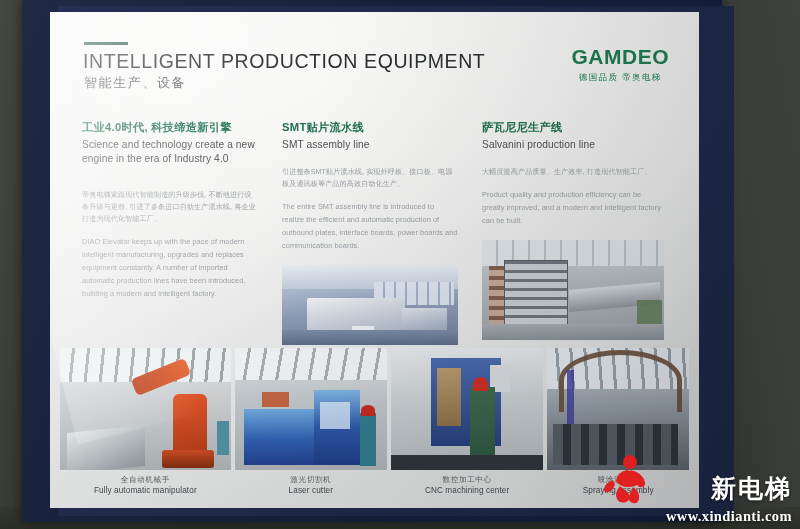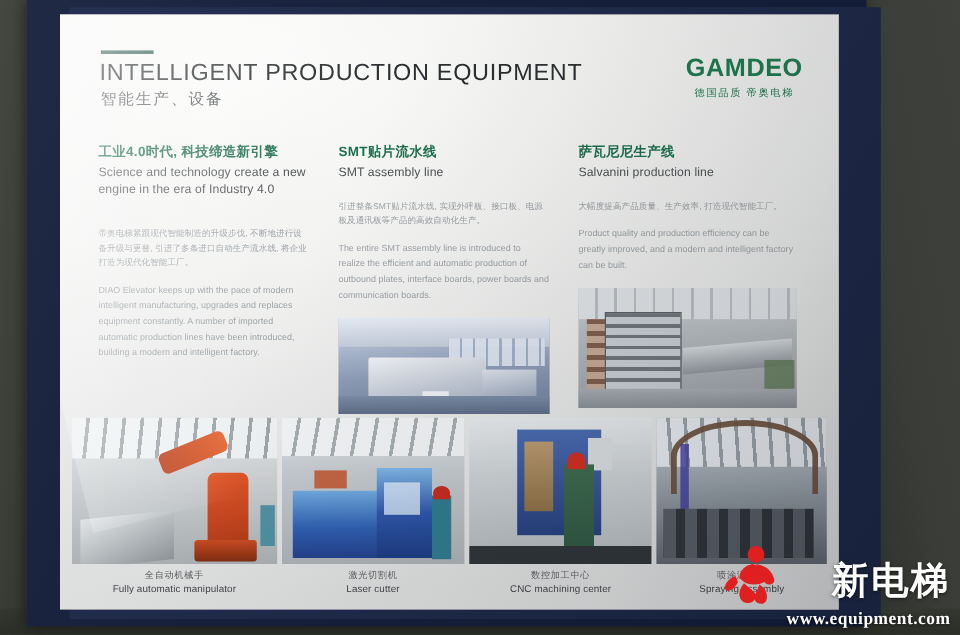--- a/index.html
+++ b/index.html
@@ -164,21 +164,21 @@
   
   .caps{position:absolute;left:10px;top:462px;width:629px;height:32px;display:flex;gap:4px;}
   .cap{flex:1;text-align:center;}
   .cap.w1{flex:1.12;}
   .cap.w4{flex:.93;}
   .cap .z{font-size:7.6px;color:#5e6266;letter-spacing:.6px;line-height:1.5;}
   .cap .e{font-size:8.2px;color:#42464a;letter-spacing:.1px;line-height:1.5;}
 
   
   .wm{position:absolute;right:4px;bottom:2px;width:210px;height:78px;pointer-events:none;}
-  .wm-zh{position:absolute;right:4px;bottom:22px;font-size:31px;font-weight:700;color:#ffffff;
+  .wm-zh{position:absolute;right:4px;bottom:22px;font-size:25px;font-weight:700;color:#ffffff;
     letter-spacing:2px;text-shadow:0 1px 3px rgba(0,0,0,.6);text-align:right;}
   .wm-url{position:absolute;right:4px;bottom:2px;font-size:14.5px;font-weight:700;color:#ffffff;
     letter-spacing:.4px;text-shadow:0 1px 3px rgba(0,0,0,.6);font-family:"Liberation Serif",serif;}
   .wm-mascot{position:absolute;left:14px;bottom:20px;width:52px;height:54px;}
 </style>
 </head>
 <body>
 
 <div id="scene">
 
@@ -303,16 +303,16 @@
       <g fill="#e02020">
         <circle cx="30" cy="9" r="7"></circle>
         <path d="M30 17 q12 2 15 12 q1 4 -3 5 q-4 1 -6 -4 l-2 -5 z"></path>
         <path d="M27 17 q-10 2 -11 11 q4 6 12 6 q9 0 12 -5 q-2 -10 -13 -12 z"></path>
         <path d="M20 33 q-6 7 -3 13 q3 5 9 3 q5 -2 3 -8 z"></path>
         <path d="M33 34 q7 5 6 12 q-1 5 -6 4 q-5 -1 -4 -7 z"></path>
         <path d="M13 27 q-8 3 -9 9 q0 4 4 3 q4 -1 7 -7 z"></path>
       </g>
     </svg>
     <div class="wm-zh">新电梯</div>
-    <div class="wm-url">www.equipment.com</div>
+    <div class="wm-url">www.xindianti.com</div>
   </div>
 
 </div>
 
 </body></html>

